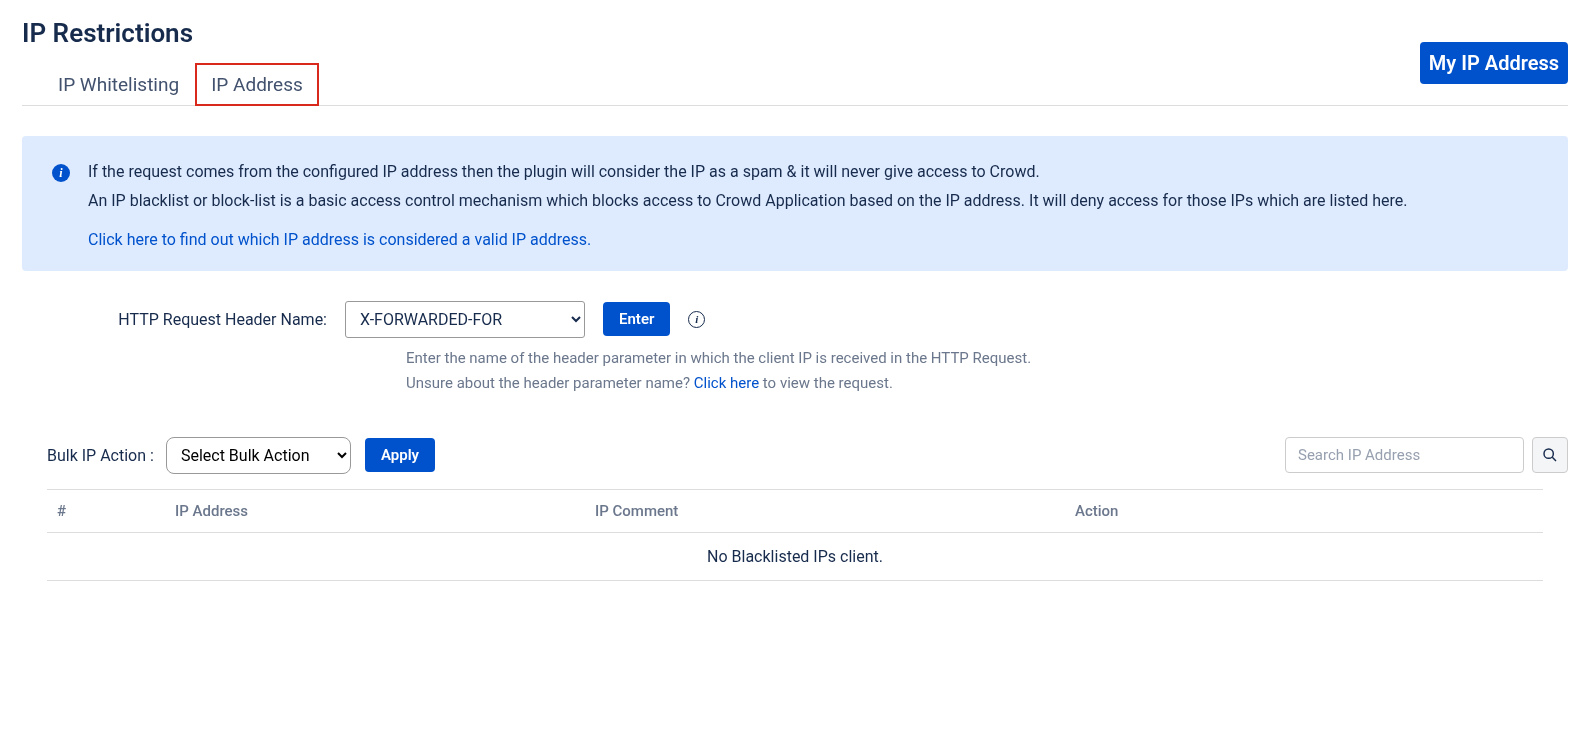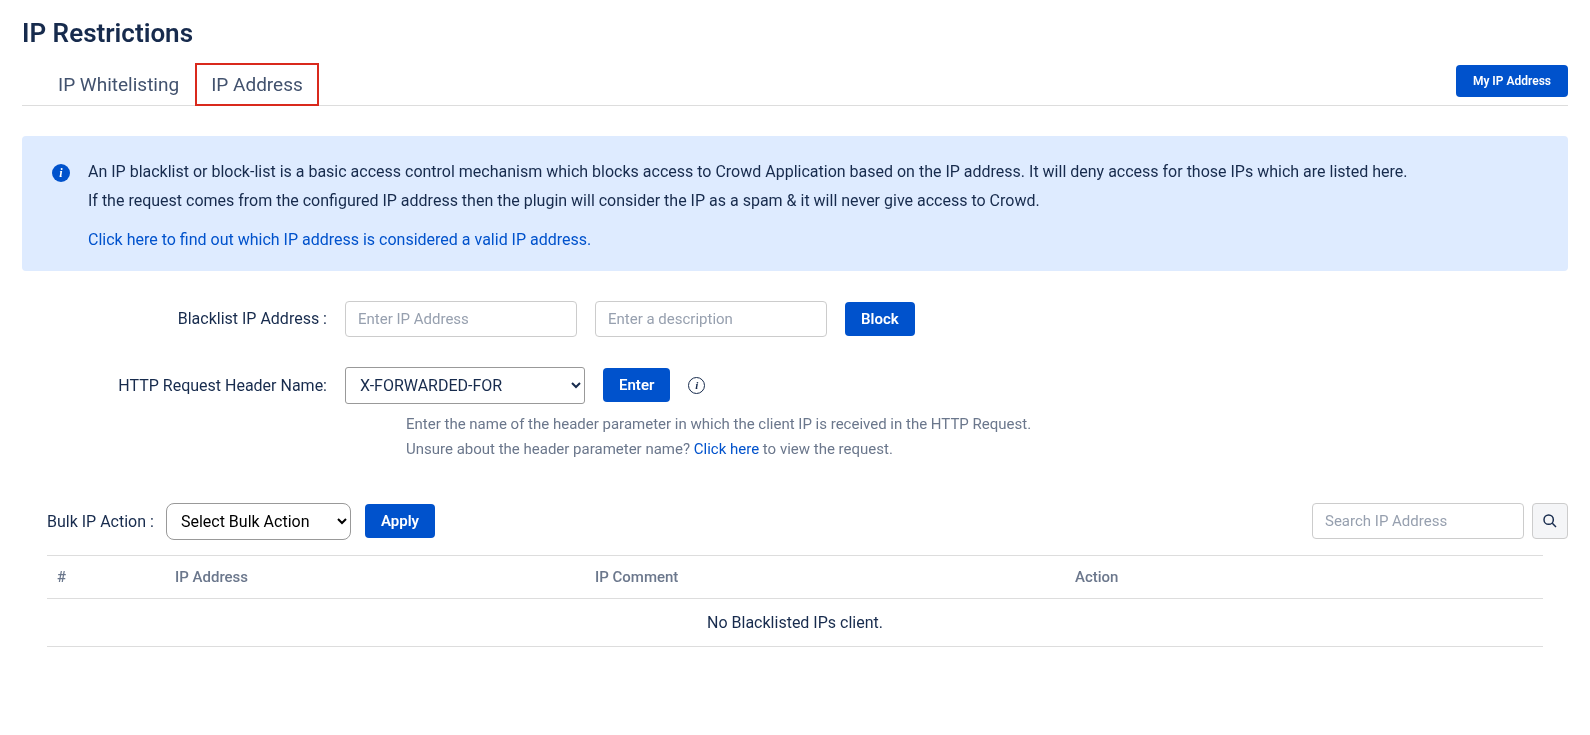--- a/index.html
+++ b/index.html
@@ -53,23 +53,23 @@
     border-radius: 4px;
     padding: 8px 16px;
   }
   .btn-primary {
     background: #0052CC;
     color: #fff;
   }
   .btn-my-ip {
     position: absolute;
     right: 0;
-    bottom: 8px;
-    font-size: 12px;
-    padding: 9px 17px;
+    bottom: 21px;
+    font-size: 20px;
+    padding: 9px 9px;
   }
   .info-panel {
     background: #DEEBFF;
     border-radius: 4px;
     padding: 24px 30px 22px 30px;
     margin: 30px 0 30px 0;
     display: flex;
     gap: 18px;
   }
   .info-icon {
@@ -182,21 +182,21 @@
     width: 185px;
     margin-right: 14px;
   }
   .spacer { flex: 1; }
   .search-input {
     border: 1px solid #ccc;
     border-radius: 4px;
     padding: 8px 12px;
     font-size: 15px;
     font-family: inherit;
-    width: 212px;
+    width: 239px;
   }
   .search-input::placeholder { color: #97A0AF; }
   .search-btn {
     width: 36px;
     height: 36px;
     border: 1px solid #ccc;
     background: #f4f5f7;
     border-radius: 4px;
     display: inline-flex;
     align-items: center;
@@ -239,34 +239,28 @@
   <div class="tabs">
     <div class="tab">IP Whitelisting</div>
     <div class="tab active">IP Address</div>
   </div>
   <button class="btn btn-primary btn-my-ip">My IP Address</button>
 </div>
 
 <div class="info-panel">
   <div class="info-icon">i</div>
   <div class="info-body">
+    <p>If the request comes from the configured IP address then the plugin will consider the IP as a spam &amp; it will never give access to Crowd.</p>
     <p>An IP blacklist or block-list is a basic access control mechanism which blocks access to Crowd Application based on the IP address. It will deny access for those IPs which are listed here.</p>
-    <p>If the request comes from the configured IP address then the plugin will consider the IP as a spam &amp; it will never give access to Crowd.</p>
     <span class="link">Click here to find out which IP address is considered a valid IP address.</span>
   </div>
 </div>
 
 <div class="form-section">
 
-  <div class="form-row">
-    <div class="form-label">Blacklist IP Address :</div>
-    <input type="text" class="text-input ip-input" placeholder="Enter IP Address" style="">
-    <input type="text" class="text-input desc-input" placeholder="Enter a description" style="">
-    <button class="btn btn-primary">Block</button>
-  </div>
 
   <div class="form-row tight">
     <div class="form-label">HTTP Request Header Name:</div>
     <select class="select">
       <option>X-FORWARDED-FOR</option>
     </select>
     <button class="btn btn-primary">Enter</button>
     <span class="help-icon-ring">i</span>
   </div>
 

